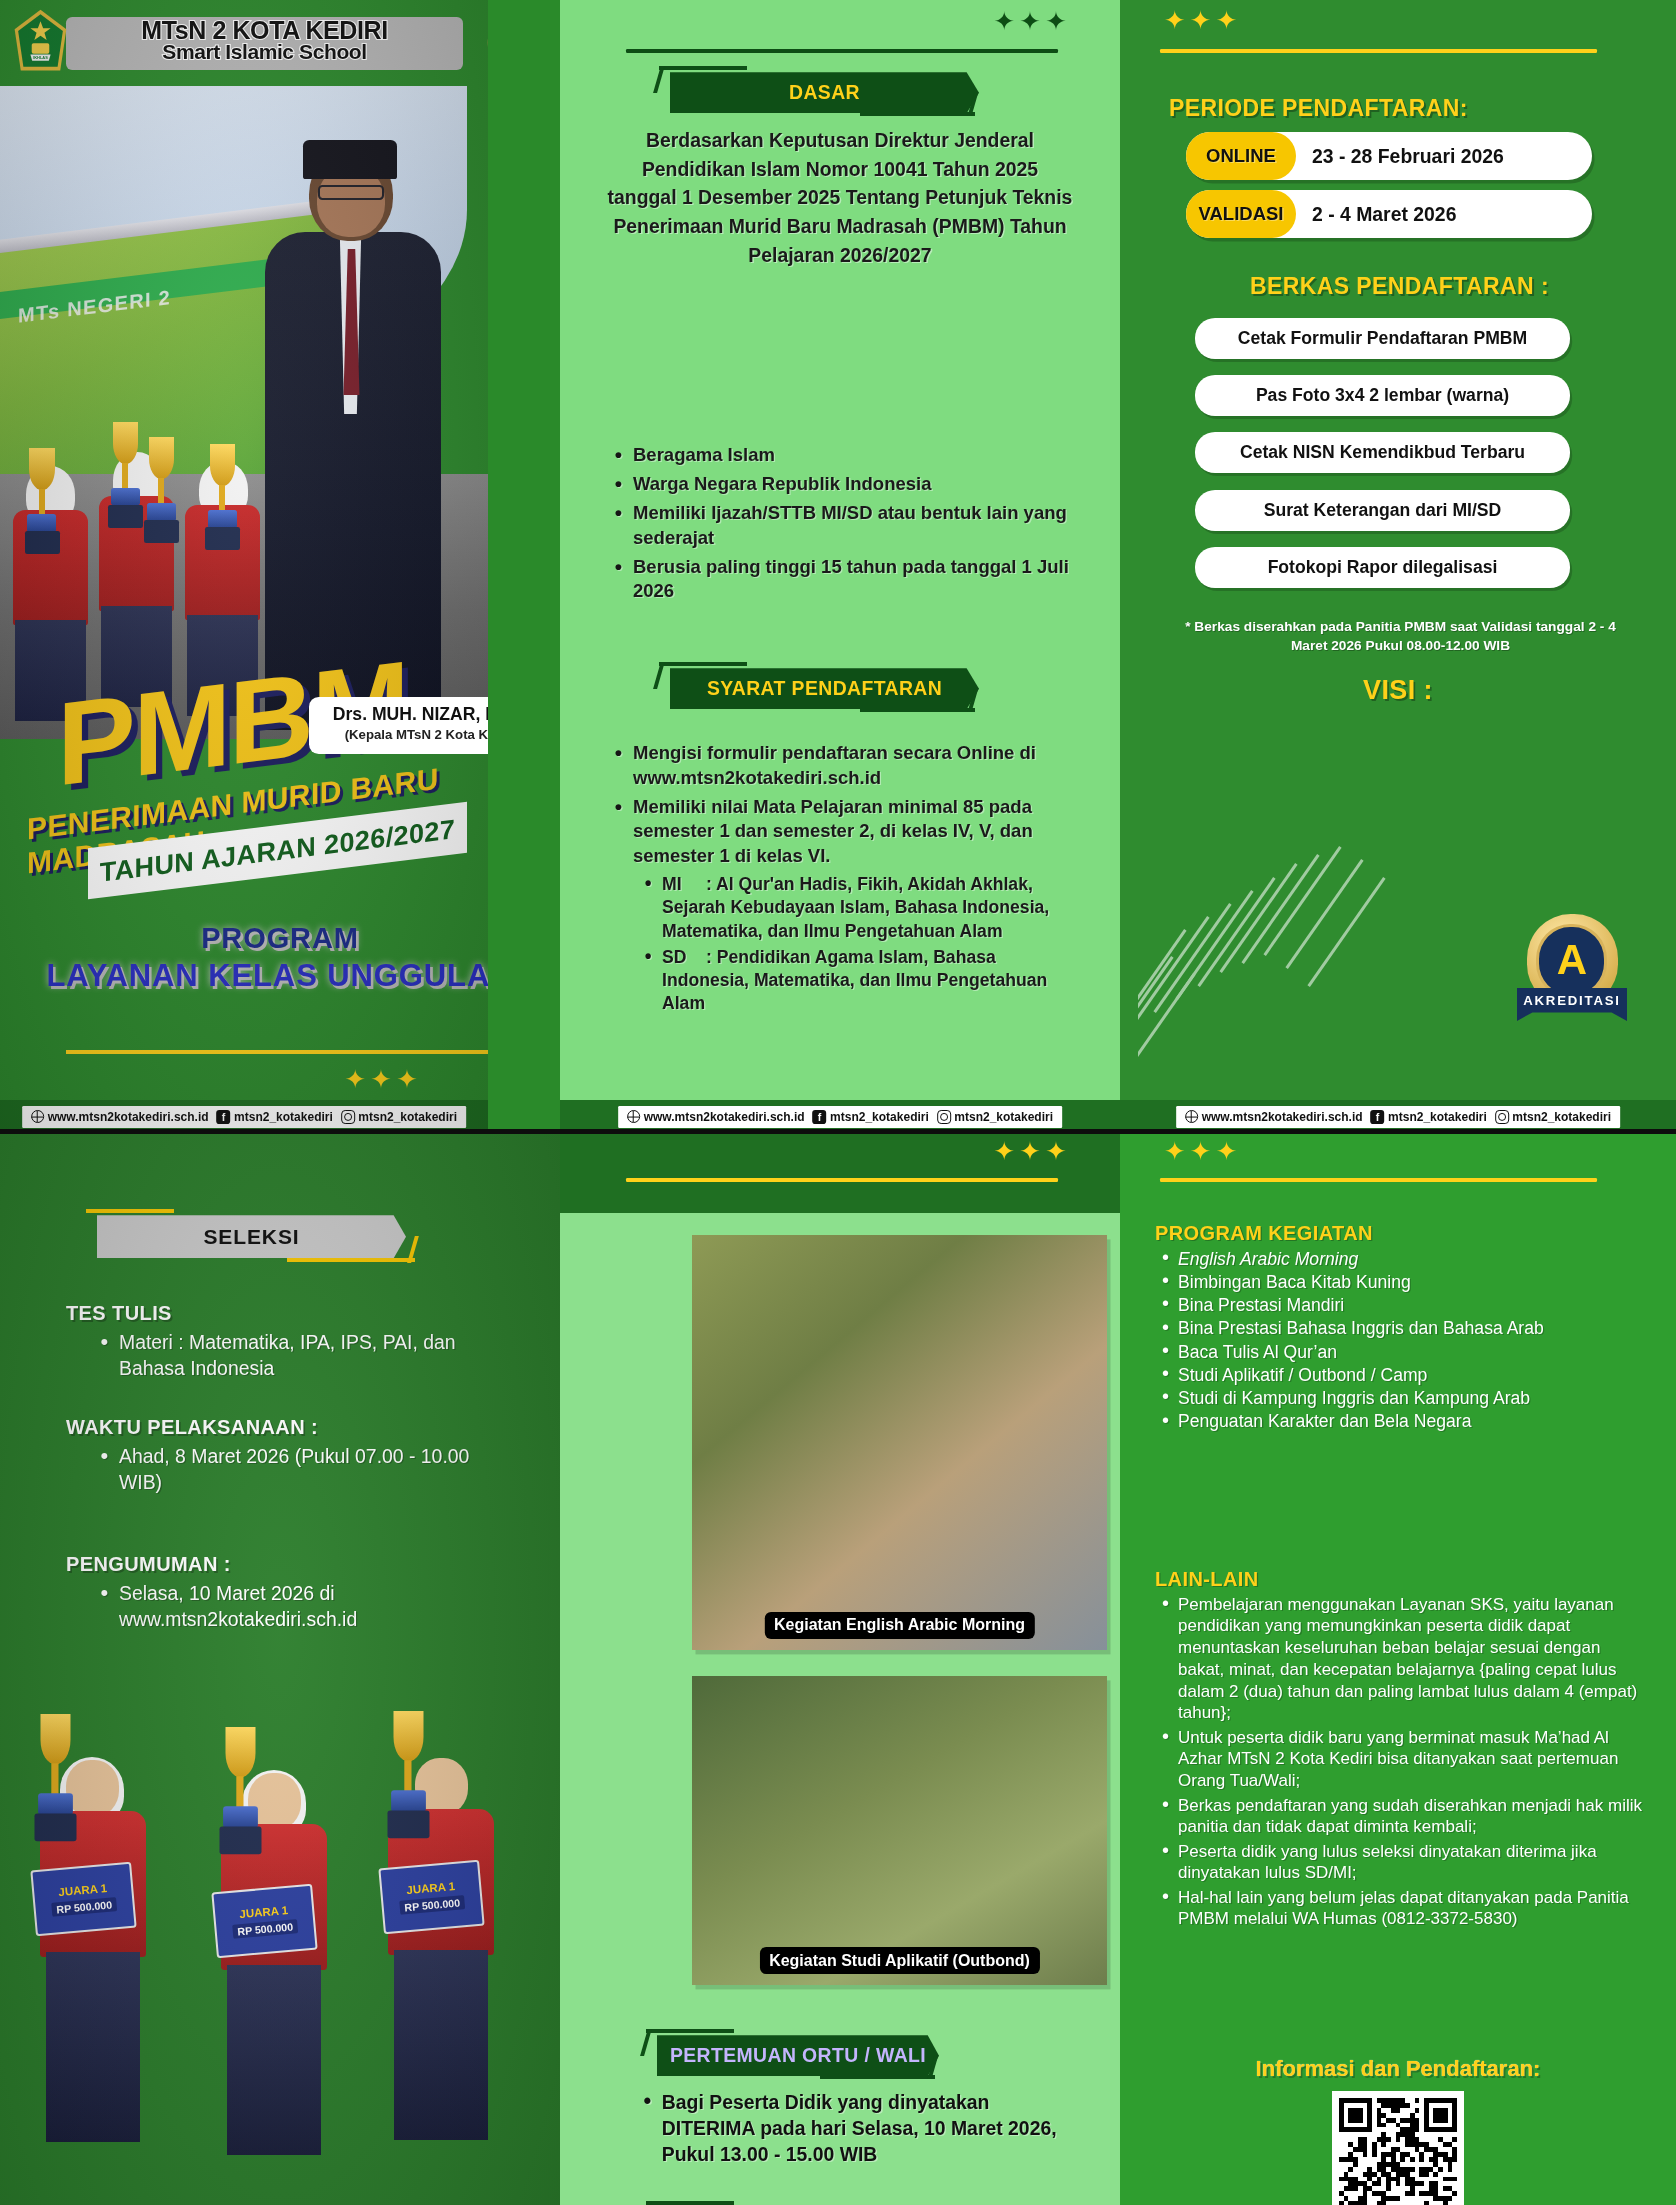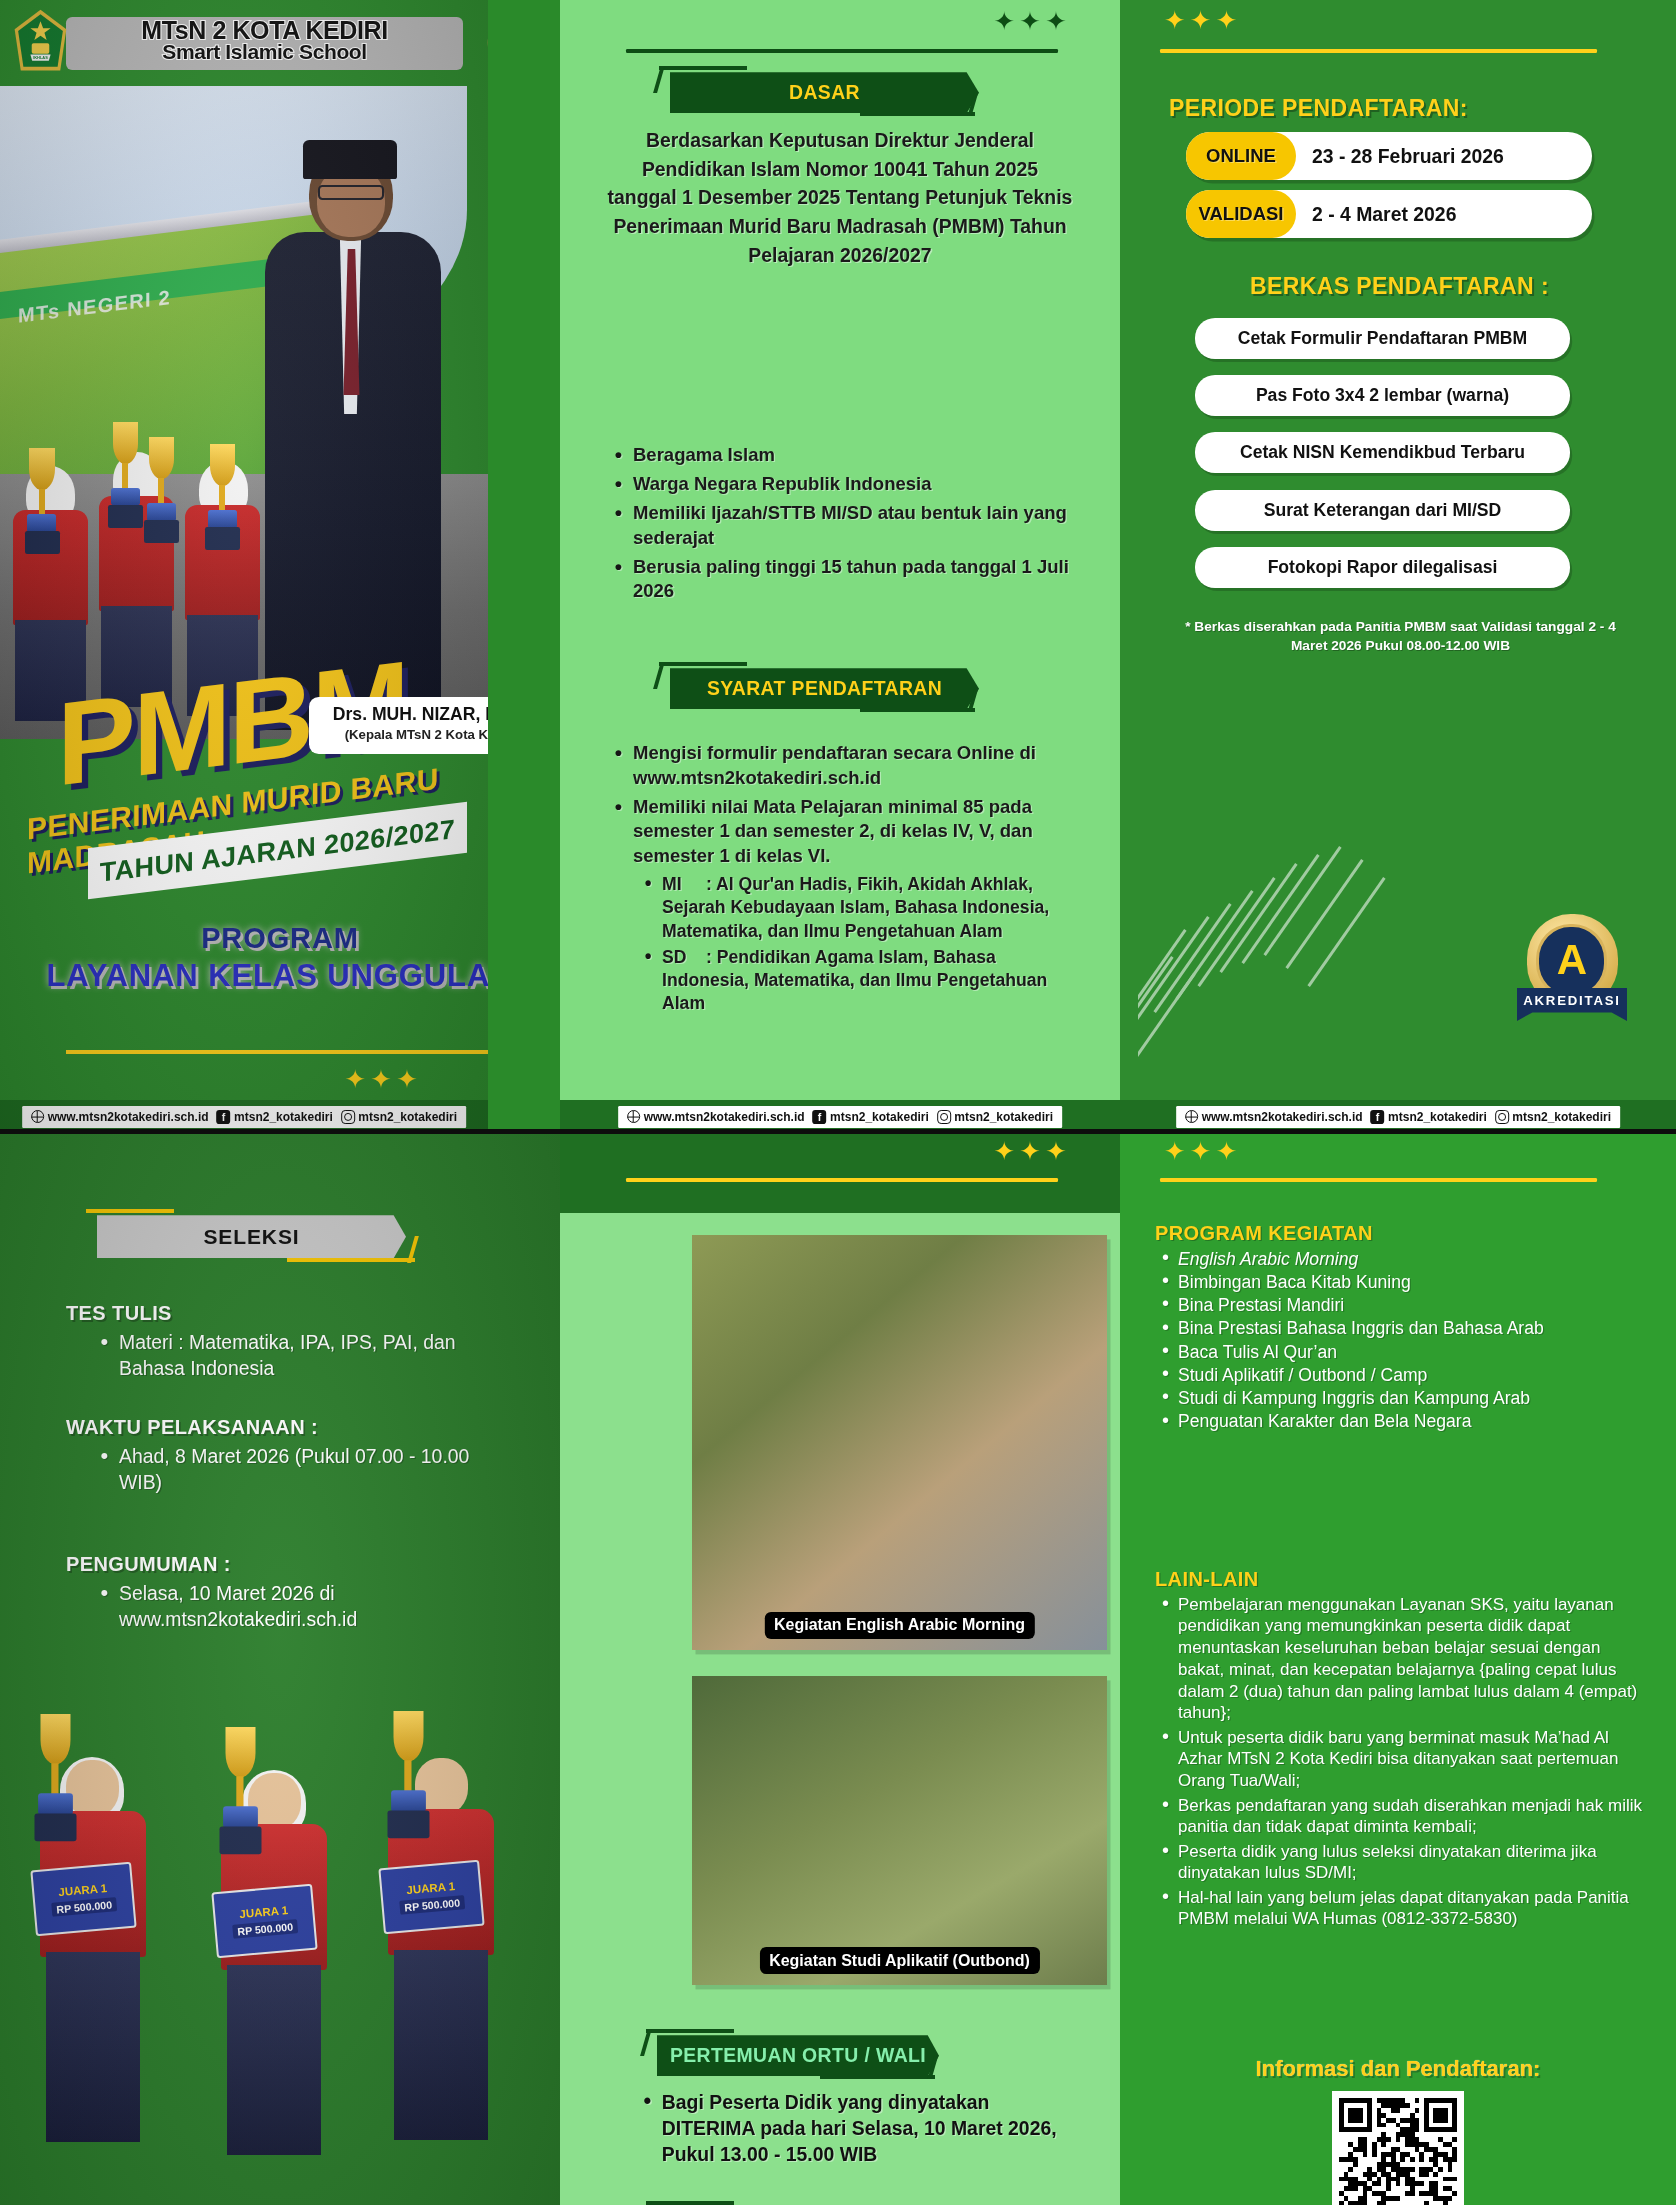--- a/index.html
+++ b/index.html
@@ -186,21 +186,21 @@
   .rule.gold { background:#ffd11a; }
 
   .chip-wrap { position:relative; width:100%; height:53px; }
   .chip {
     position:absolute; left:31px; top:6.2px; width:309px; height:41px;
     background:#0e4f16;
     clip-path: polygon(0 0, 96% 0, 100% 50%, 96% 100%, 0 100%);
     display:flex; align-items:center; justify-content:center;
   }
   .chip span { font-size:19.4px; font-weight:800; color:#ffd11a; letter-spacing:0.4px; }
-  .chip.white span { color:#86efac; }
+  .chip.white span { color:#c4b5fd; }
   .chip-tl { position:absolute; left:20px; top:0; width:88px; height:3.5px; background:#0e4f16; }
   .chip-tl2 { position:absolute; left:17.6px; top:0; width:3.5px; height:26.5px; background:#0e4f16; transform:skewX(-16deg); }
   .chip-br { position:absolute; left:221px; top:46px; width:115px; height:3.5px; background:#0e4f16; }
   .chip-br2 { position:absolute; left:332px; top:25.6px; width:3.5px; height:24px; background:#0e4f16; transform:skewX(-16deg); }
 
   
   .p2-top-stars { position:absolute; right:49px; top:8.8px; }
   .p2-rule { position:absolute; left:66px; top:49px; width:432px; }
   .p2-dasar-chip { position:absolute; left:79px; top:66px; width:397px; }
   .dasar-body {
@@ -656,20 +656,23 @@
       <div class="p3-h">BERKAS PENDAFTARAN :</div>
     </div>
     <div class="berkas-item" style="top:318px;">Cetak Formulir Pendaftaran PMBM</div>
     <div class="berkas-item" style="top:375px;">Pas Foto 3x4 2 lembar (warna)</div>
     <div class="berkas-item" style="top:432px;">Cetak NISN Kemendikbud Terbaru</div>
     <div class="berkas-item" style="top:490px;">Surat Keterangan dari MI/SD</div>
     <div class="berkas-item" style="top:547px;">Fotokopi Rapor dilegalisasi</div>
 
     <div class="bnote">* Berkas diserahkan pada Panitia PMBM saat Validasi tanggal 2 - 4 Maret 2026 Pukul 08.00-12.00 WIB</div>
 
+    <div class="visi-title">
+      <div class="p3-h">VISI :</div>
+    </div>
 
     <div class="stripes">
       <i style="left:8.8px;  top:79px;"></i>
         <i style="left:31px;  top:66px;"></i>
       <i style="left:53px; top:53px;"></i>
         <i style="left:75px; top:40px;"></i>
       <i style="left:97px; top:26.5px;"></i>
         <i style="left:119px; top:13.2px;"></i>
       <i style="left:141px; top:4.4px;"></i>
         <i style="left:163px; top:-4.4px;"></i>

